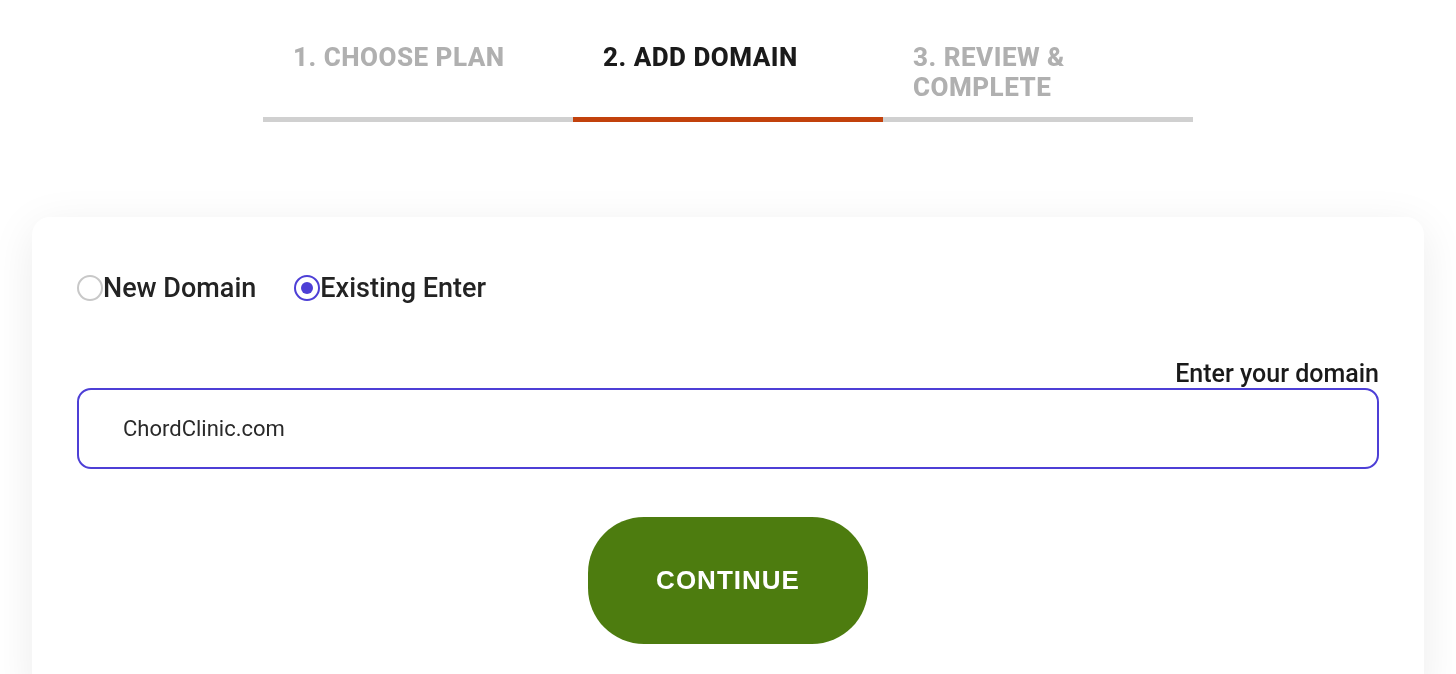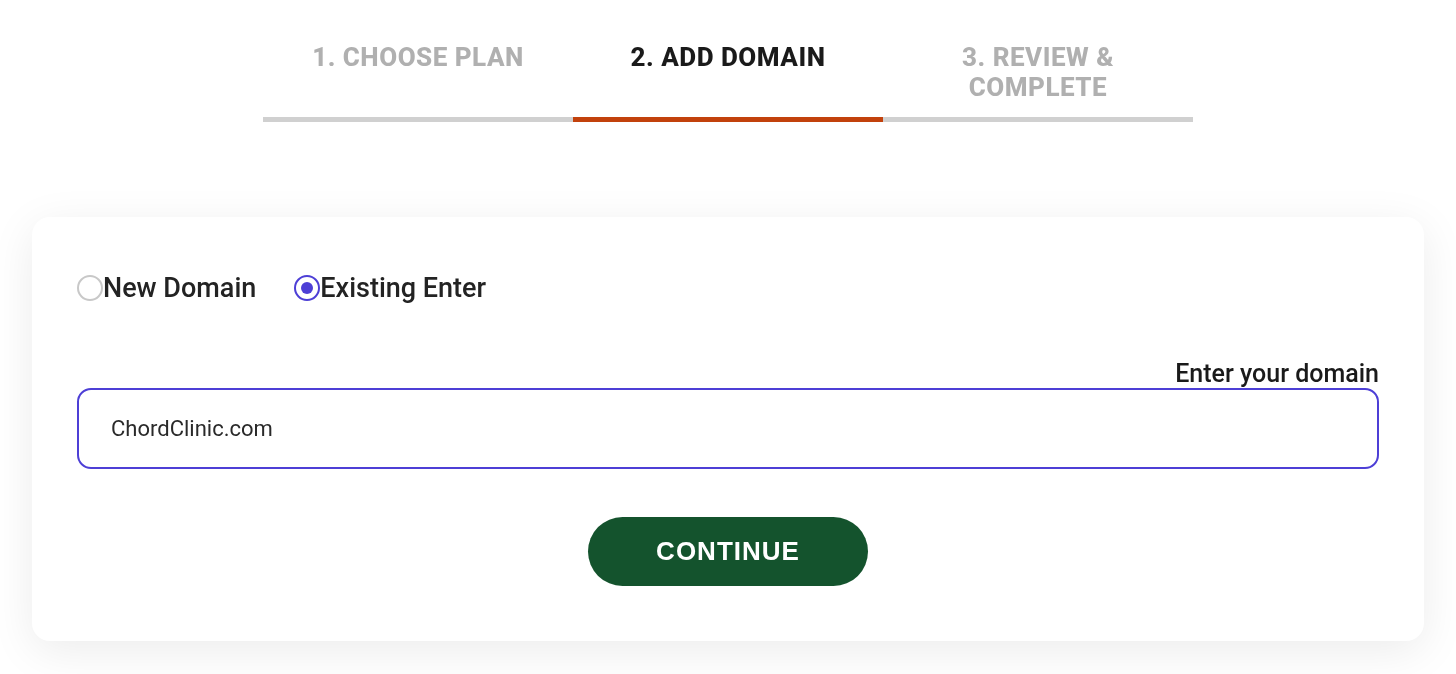--- a/index.html
+++ b/index.html
@@ -19,21 +19,20 @@
     .stepper {
       display: flex;
       justify-content: center;
       margin-top: 30px;
       width: 100%;
     }
 
     .step {
       flex: 0 0 auto;
       width: 310px;
-      text-align: center;
       padding: 12px 30px 15px 30px;
       font-size: 26px;
       font-weight: 800;
       letter-spacing: 0.5px;
       text-transform: uppercase;
       border-bottom: 5px solid #d0d0d0;
       color: #b0b0b0;
       cursor: pointer;
     }
 
@@ -92,45 +91,45 @@
 
     .field-label {
       font-size: 25px;
       color: #1a1a1a;
       font-weight: 500;
       text-align: right;
     }
 
     .domain-input {
       width: 100%;
-      padding: 26px 32px;
+      padding: 26px 44px;
       font-size: 22px;
       color: #2a2a2a;
       border: 2px solid #4d3fd6;
       border-radius: 14px;
       outline: none;
       font-family: inherit;
     }
 
     .button-row {
       display: flex;
       justify-content: center;
       margin-top: 48px;
     }
 
     .continue-button {
-      background: #14532d;
+      background: #4d7c0f;
       color: #ffffff;
       font-size: 26px;
       font-weight: 800;
       letter-spacing: 1px;
       text-transform: uppercase;
       border: none;
       border-radius: 56px;
-      padding: 19px 68px;
+      padding: 48px 68px;
       cursor: pointer;
     }
   </style>
 </head>
 <body>
 
 <div class="stepper">
   <div class="step">
     <span>1. CHOOSE PLAN</span>
   </div>

